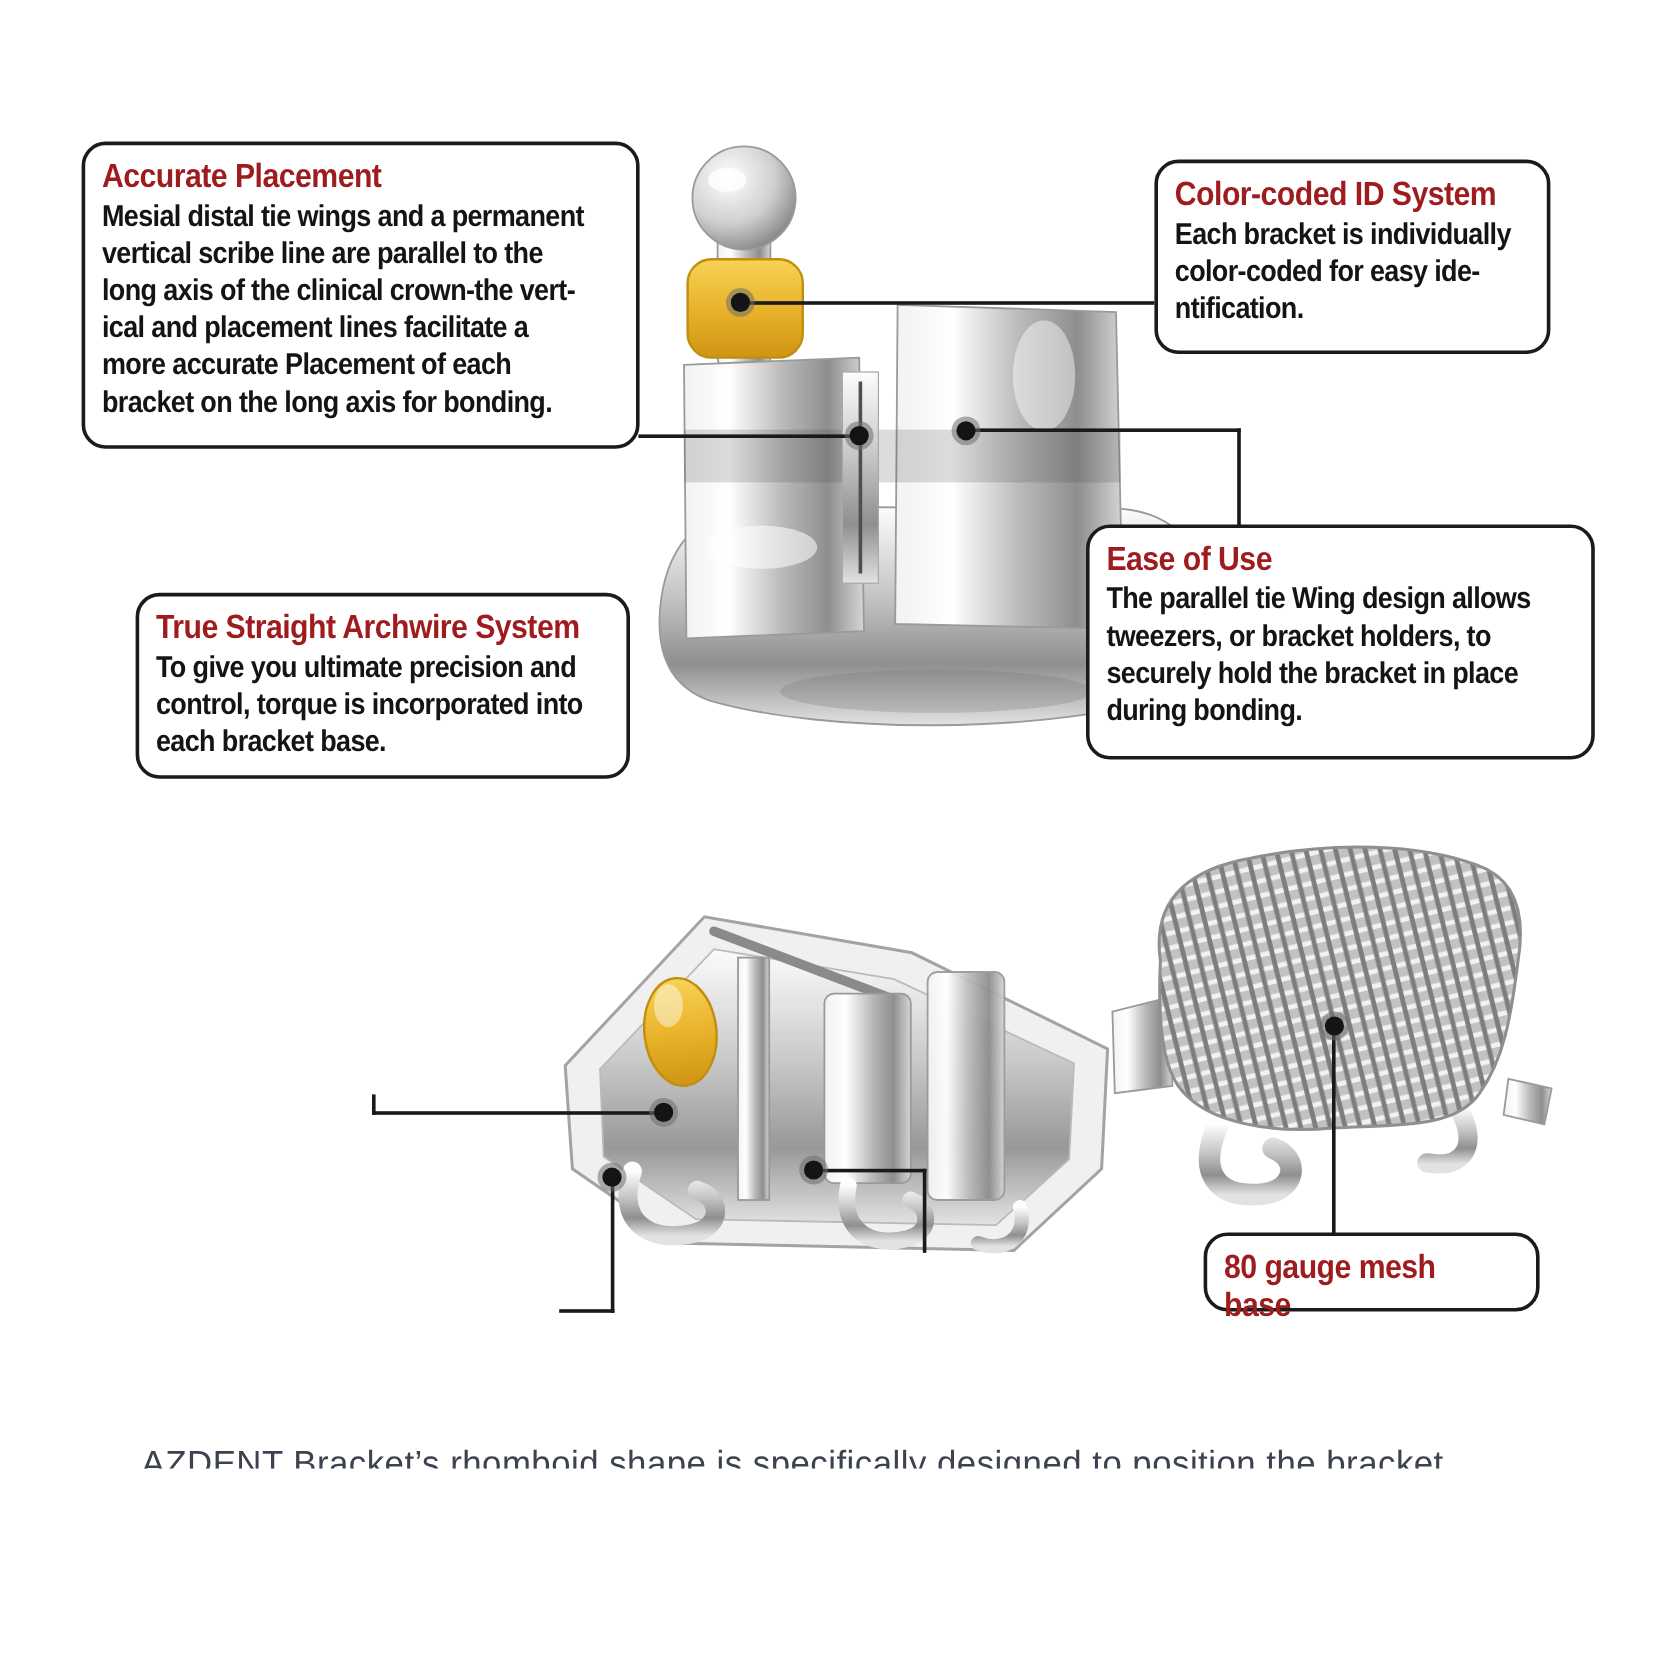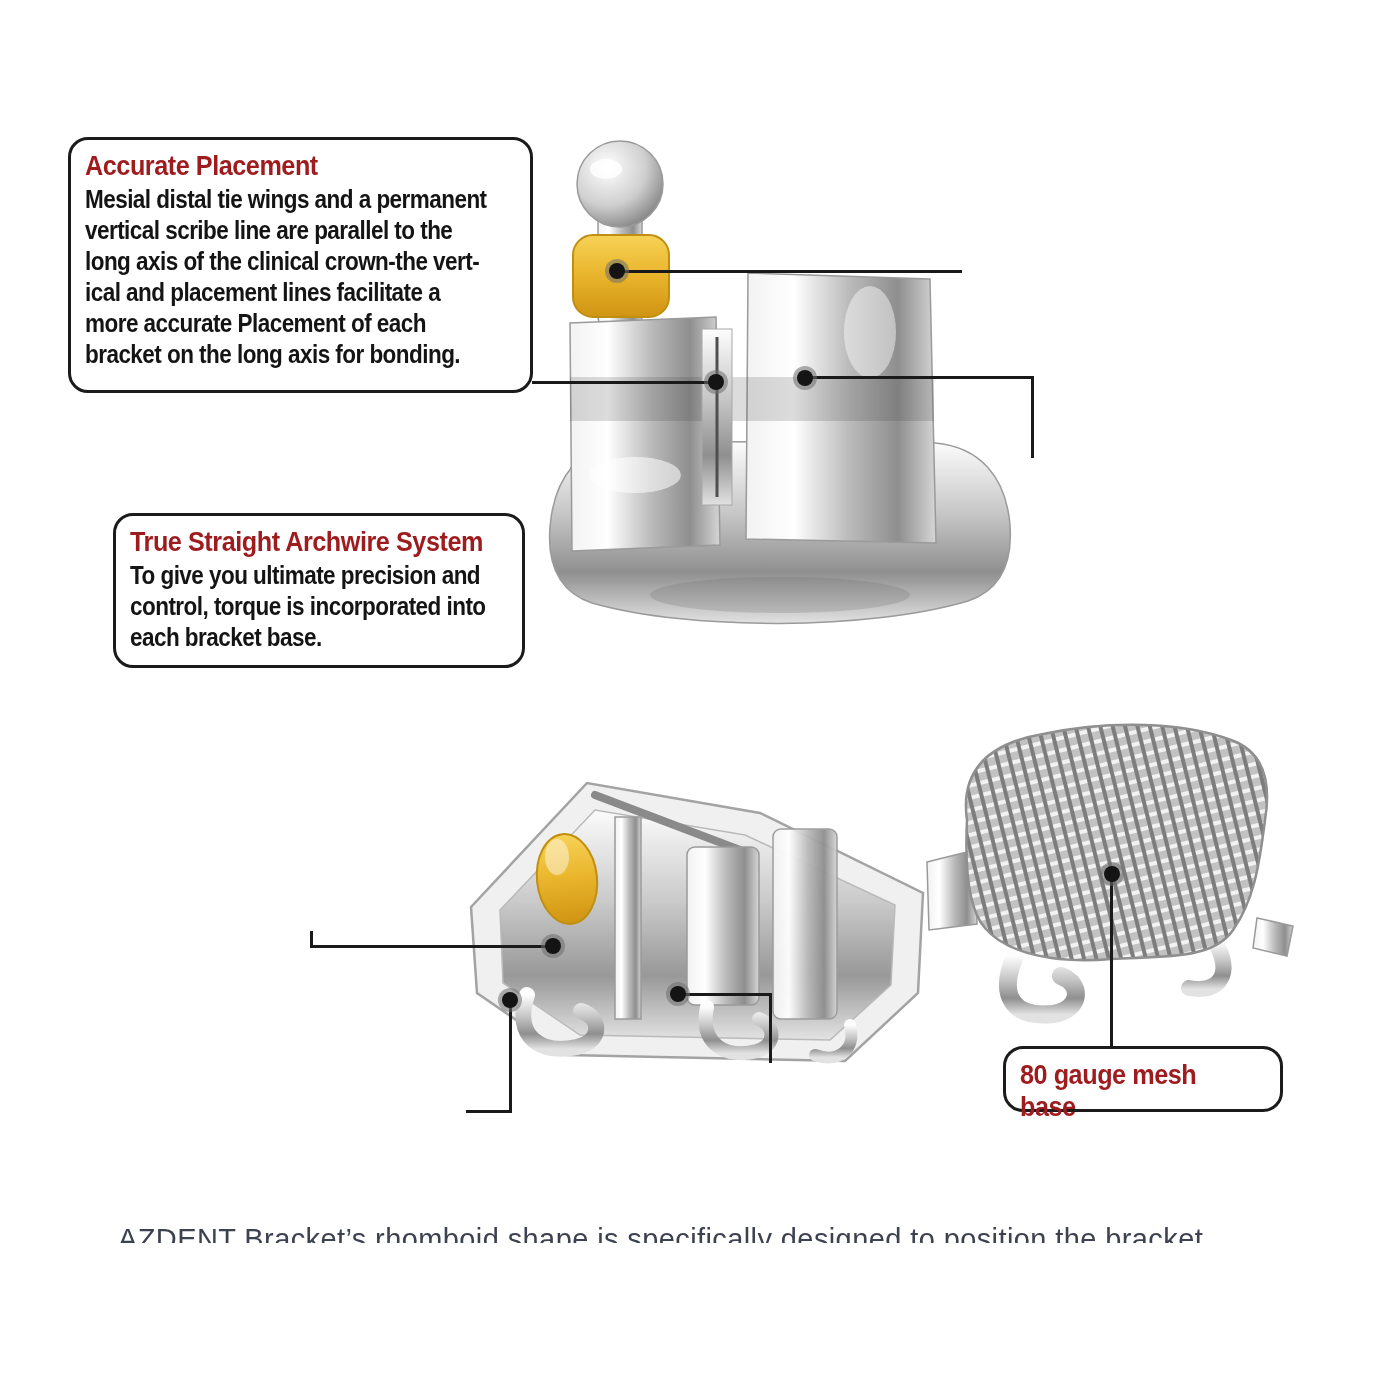--- a/index.html
+++ b/index.html
@@ -1,19 +1,18 @@
 <!DOCTYPE html>
 <html><head>
 <meta charset="utf-8">
 <style>
   html,body{margin:0;padding:0;background:#ffffff;}
   #stage{
     position:relative;width:1400px;height:1224px;background:#ffffff;overflow:hidden;
     font-family:"Liberation Sans",sans-serif;
-    margin-top:19px;
   }
   .callout{
     position:absolute;background:#ffffff;border:3px solid #1b1b1b;border-radius:20px;
     box-sizing:border-box;padding:10px 14px;z-index:30;
   }
   .cInner{transform:scaleX(0.9);transform-origin:left top;width:111%;}
   .cTitle{
     color:#9e1b1e;font-weight:bold;font-size:28px;line-height:1.15;letter-spacing:-0.5px;
     white-space:pre-line;
   }
@@ -135,21 +134,38 @@
       <div class="cTitle">Accurate Placement</div>
       <div class="cBody">Mesial distal tie wings and a permanent
 vertical scribe line are parallel to the
 long axis of the clinical crown-the vert-
 ical and placement lines facilitate a
 more accurate Placement of each
 bracket on the long axis for bonding.</div>
     </div>
   </div>
 
+  <div class="callout" style="left:962px;top:133px;width:330px;height:162px">
+    <div class="cInner">
+      <div class="cTitle">Color-coded ID System</div>
+      <div class="cBody">Each bracket is individually
+color-coded for easy ide-
+ntification.</div>
+    </div>
+  </div>
 
+  <div class="callout" style="left:905px;top:437px;width:424px;height:196px">
+    <div class="cInner">
+      <div class="cTitle">Ease of Use</div>
+      <div class="cBody">The parallel tie Wing design allows
+tweezers, or bracket holders, to
+securely hold the bracket in place
+during bonding.</div>
+    </div>
+  </div>
 
   <div class="callout" style="left:113px;top:494px;width:412px;height:155px">
     <div class="cInner">
       <div class="cTitle">True Straight Archwire System</div>
       <div class="cBody">To give you ultimate precision and
 control, torque is incorporated into
 each bracket base.</div>
     </div>
   </div>
 

